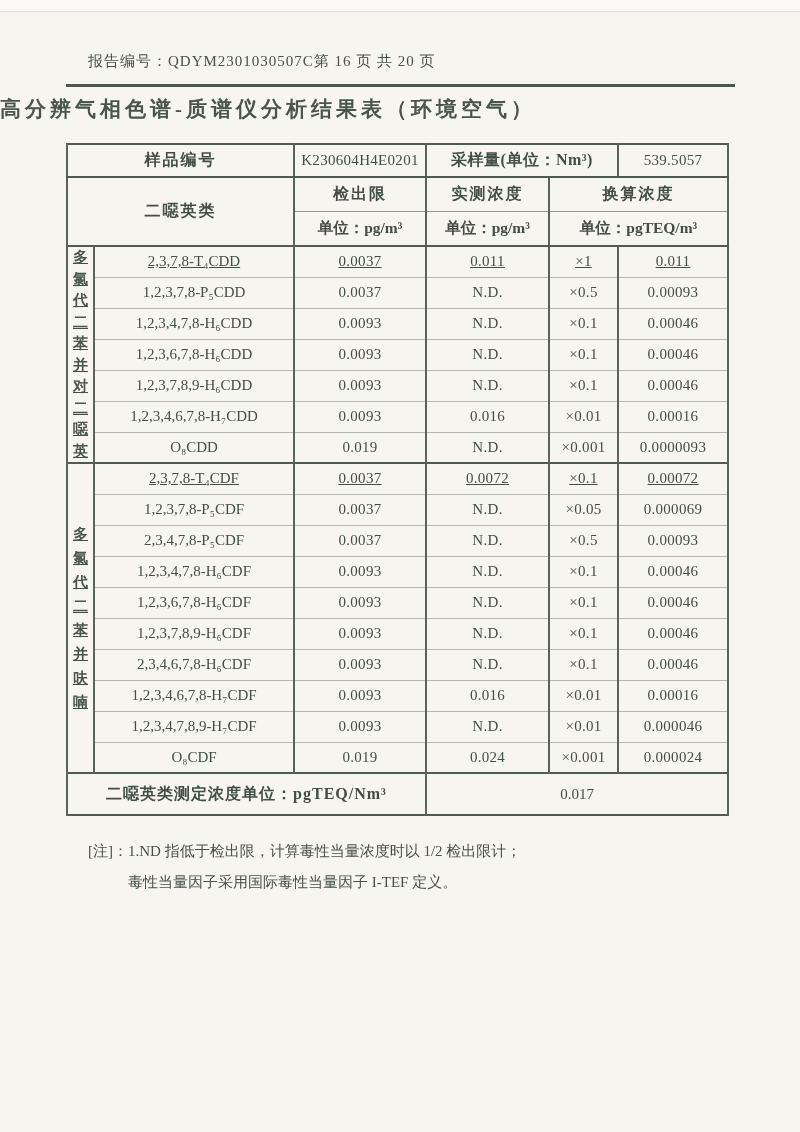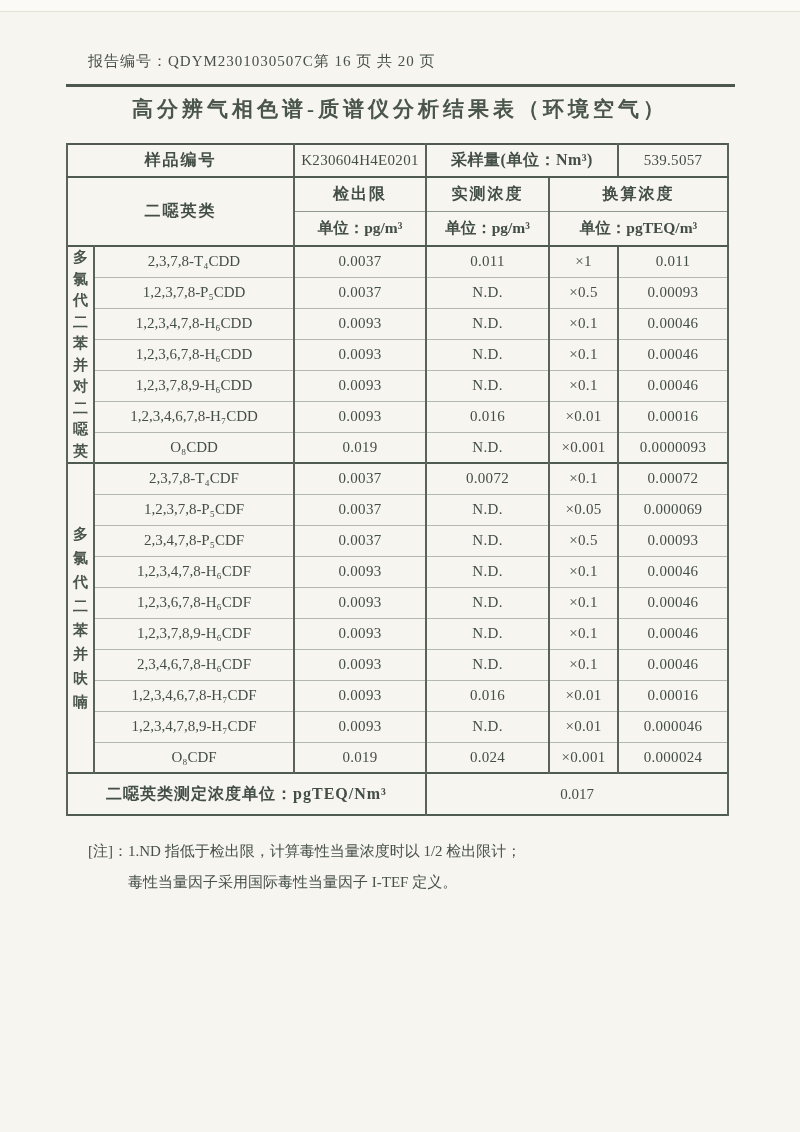--- a/index.html
+++ b/index.html
@@ -23,21 +23,21 @@
     display:flex; justify-content:flex-start; align-items:baseline;
     font-size:15px; letter-spacing:1px;
   }
   .header-rule {
     position:absolute; left:66px; top:84px; width:669px; height:3px;
     background:#4d574e;
   }
 
   .doc-title {
     position:absolute; left:0; top:95px; width:100%; margin:0;
-    text-align:center; font-size:21px; font-weight:bold;
+    font-size:21px; font-weight:bold;
     letter-spacing:4px; color:#4a554c;
   }
 
   
   table.main {
     position:absolute; left:66px; top:143px;
     width:661px; border-collapse:collapse; table-layout:fixed;
     border:2px solid #4f5a51;
     font-size:15px; color:#434e47;
   }
@@ -52,21 +52,21 @@
   tr.r1 { height:33px; }
   tr.r2 { height:34px; }
   tr.r3 { height:35px; }
   tr.dr { height:31px; }
   tr.rfoot { height:42px; }
 
   tr.r1 > td { border-bottom:2px solid #4f5a51; }
   tr.r2 > td { border-bottom:1px solid #8f968b; }
   tr.r3 > td { border-bottom:2px solid #4f5a51; }
   tr.dr  > td { border-top:1px solid #b4b9af; }
-  tr.gstart > td { border-top:2px solid #4f5a51; }
+  tr.gstart > td { border-top:2px solid #4f5a51;text-decoration:underline; }
   tr.rfoot > td { border-top:2px solid #4f5a51; }
 
   td.vlabel { padding:0; }
   .vtext {
     width:17px; margin:0 auto;
     word-break:break-all; text-align:center;
     font-weight:bold; font-size:15px; color:#4a554c;
   }
   .vtext.g1 { line-height:21.5px; }
   .vtext.g2 { line-height:24px; }

